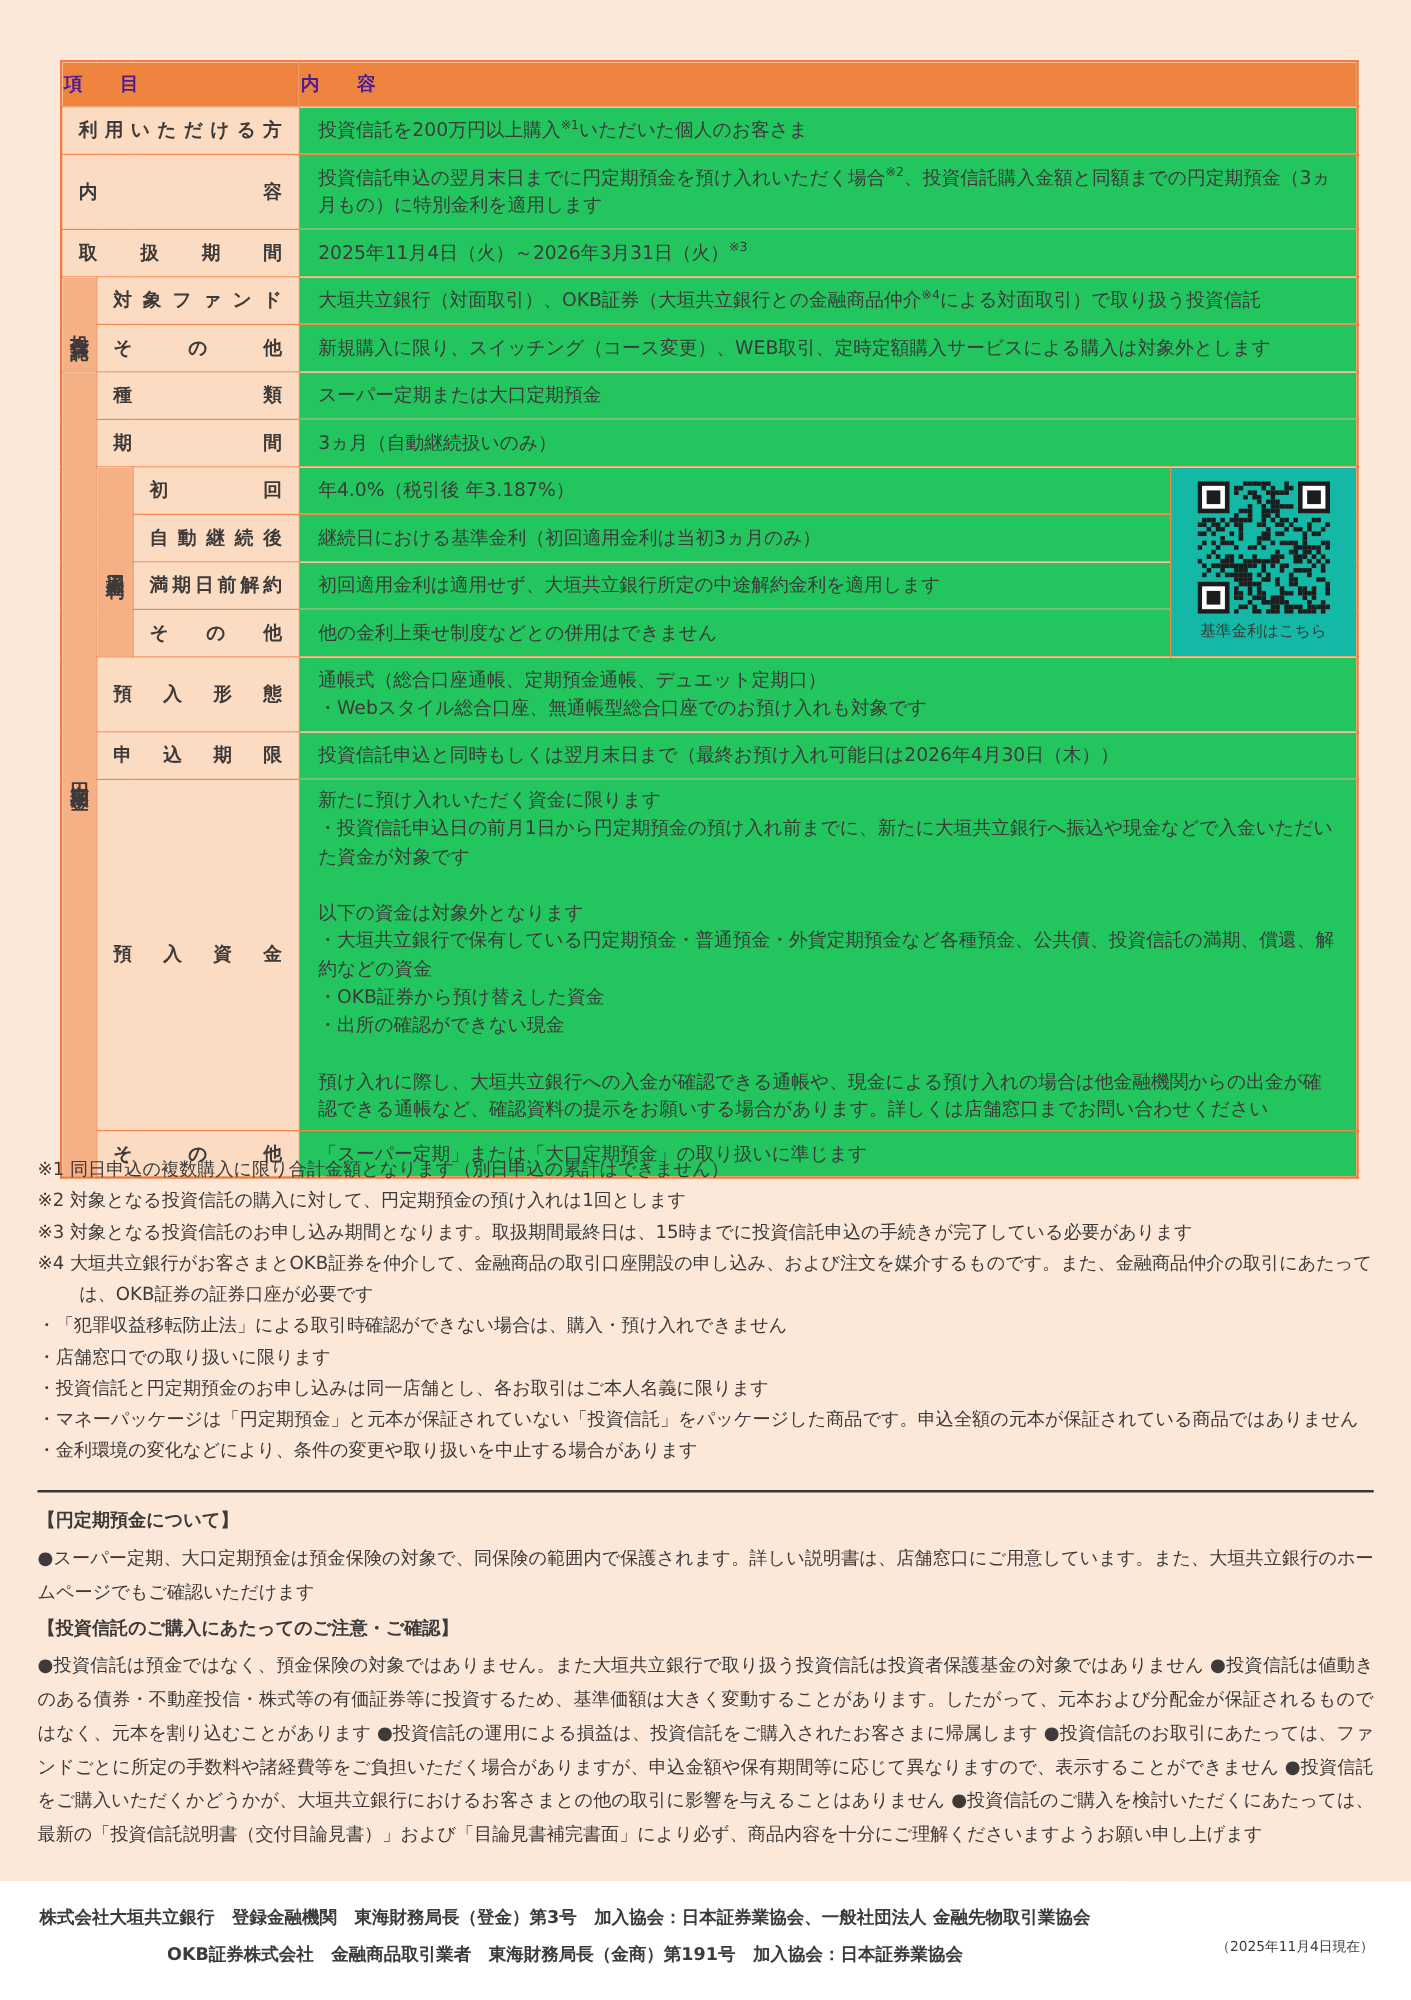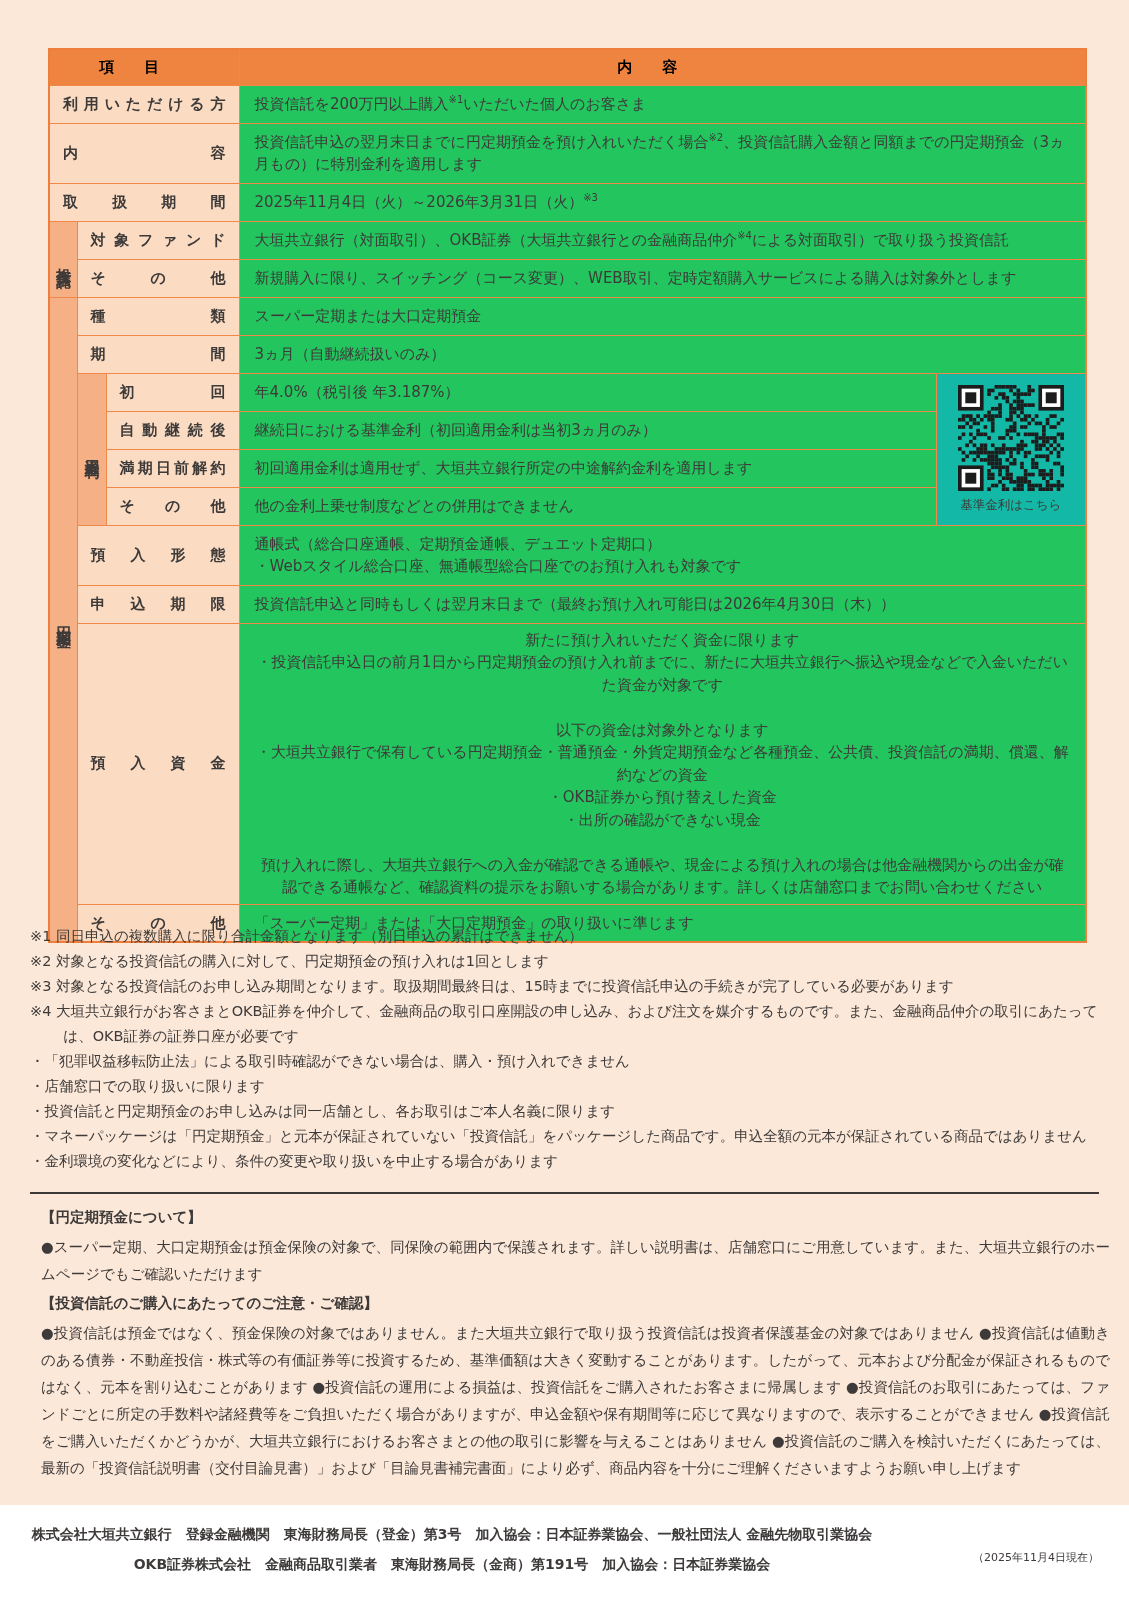--- a/index.html
+++ b/index.html
@@ -29,58 +29,58 @@
     line-height:1.5;
     vertical-align:middle;
     overflow:hidden;
   }
   tr.h-head{height:36px;}
   tr.h-s{height:38px;}
   tr.h-m{height:60px;}
   tr.h-xl{height:260px;}
 
   td.head{
-    background:#ef8340;color:#000000;font-weight:bold;
-    text-align:center;font-size:16px;
+    background:#ef8340;color:#4c1d95;font-weight:bold;
+    text-align:left;font-size:16px;
   }
   .spread{letter-spacing:2em;text-indent:2em;}
   td.group{
     background:#f5b185;
     text-align:center;font-weight:600;color:#3d3a39;
     padding:0;
   }
   .vtext{
     writing-mode:vertical-rl;text-orientation:upright;
     margin:0 auto;letter-spacing:2px;font-size:15px;line-height:1;
     display:inline-block;
   }
   td.lbl{
     background:#fbdcc3;font-weight:600;padding:0 13px;
   }
   .jspread{display:flex;justify-content:space-between;width:100%;}
   td.ct{
     background:#22c55e;padding:5px 15px;white-space:pre-line;
   }
-  td.ct-top{vertical-align:middle;text-align:center;}
+  td.ct-top{vertical-align:middle;}
   td.qr-cell{
     background:#14b8a6;text-align:center;vertical-align:middle;padding:4px 0 2px 0;
   }
   .qr-box svg{width:106px;height:106px;display:block;margin:0 auto;}
   .qr-caption{font-size:12.5px;margin-top:5px;color:#3d3a39;}
   .sup{font-size:10px;vertical-align:super;line-height:0;}
 
   
   .notes{position:absolute;top:924px;left:30px;width:1069px;font-size:14.5px;}
   .note-line{line-height:25px;}
   .note-sym{padding-left:2.3em;text-indent:-2.3em;}
   .note-dot{padding-left:1em;text-indent:-1em;}
 
   .divider{position:absolute;top:1192px;left:30px;width:1069px;height:0;border-top:2px solid #3d3a39;}
 
-  .section{position:absolute;left:30px;width:1069px;font-size:14.5px;margin-left:11px;}
+  .section{position:absolute;left:30px;width:1069px;font-size:14.5px;}
   .sec-yen{top:1204px;}
   .sec-fund{top:1290px;}
   .sec-head{font-weight:600;line-height:26px;margin-bottom:4px;}
   .sec-body{line-height:27px;text-align:justify;}
 
   .date-note{position:absolute;top:1550px;right:30px;font-size:11px;}
 
   
   .footer-line{text-align:center;font-size:14px;font-weight:600;color:#3d3a39;line-height:30px;}
   .white-footer{padding-top:14px;box-sizing:border-box;}

